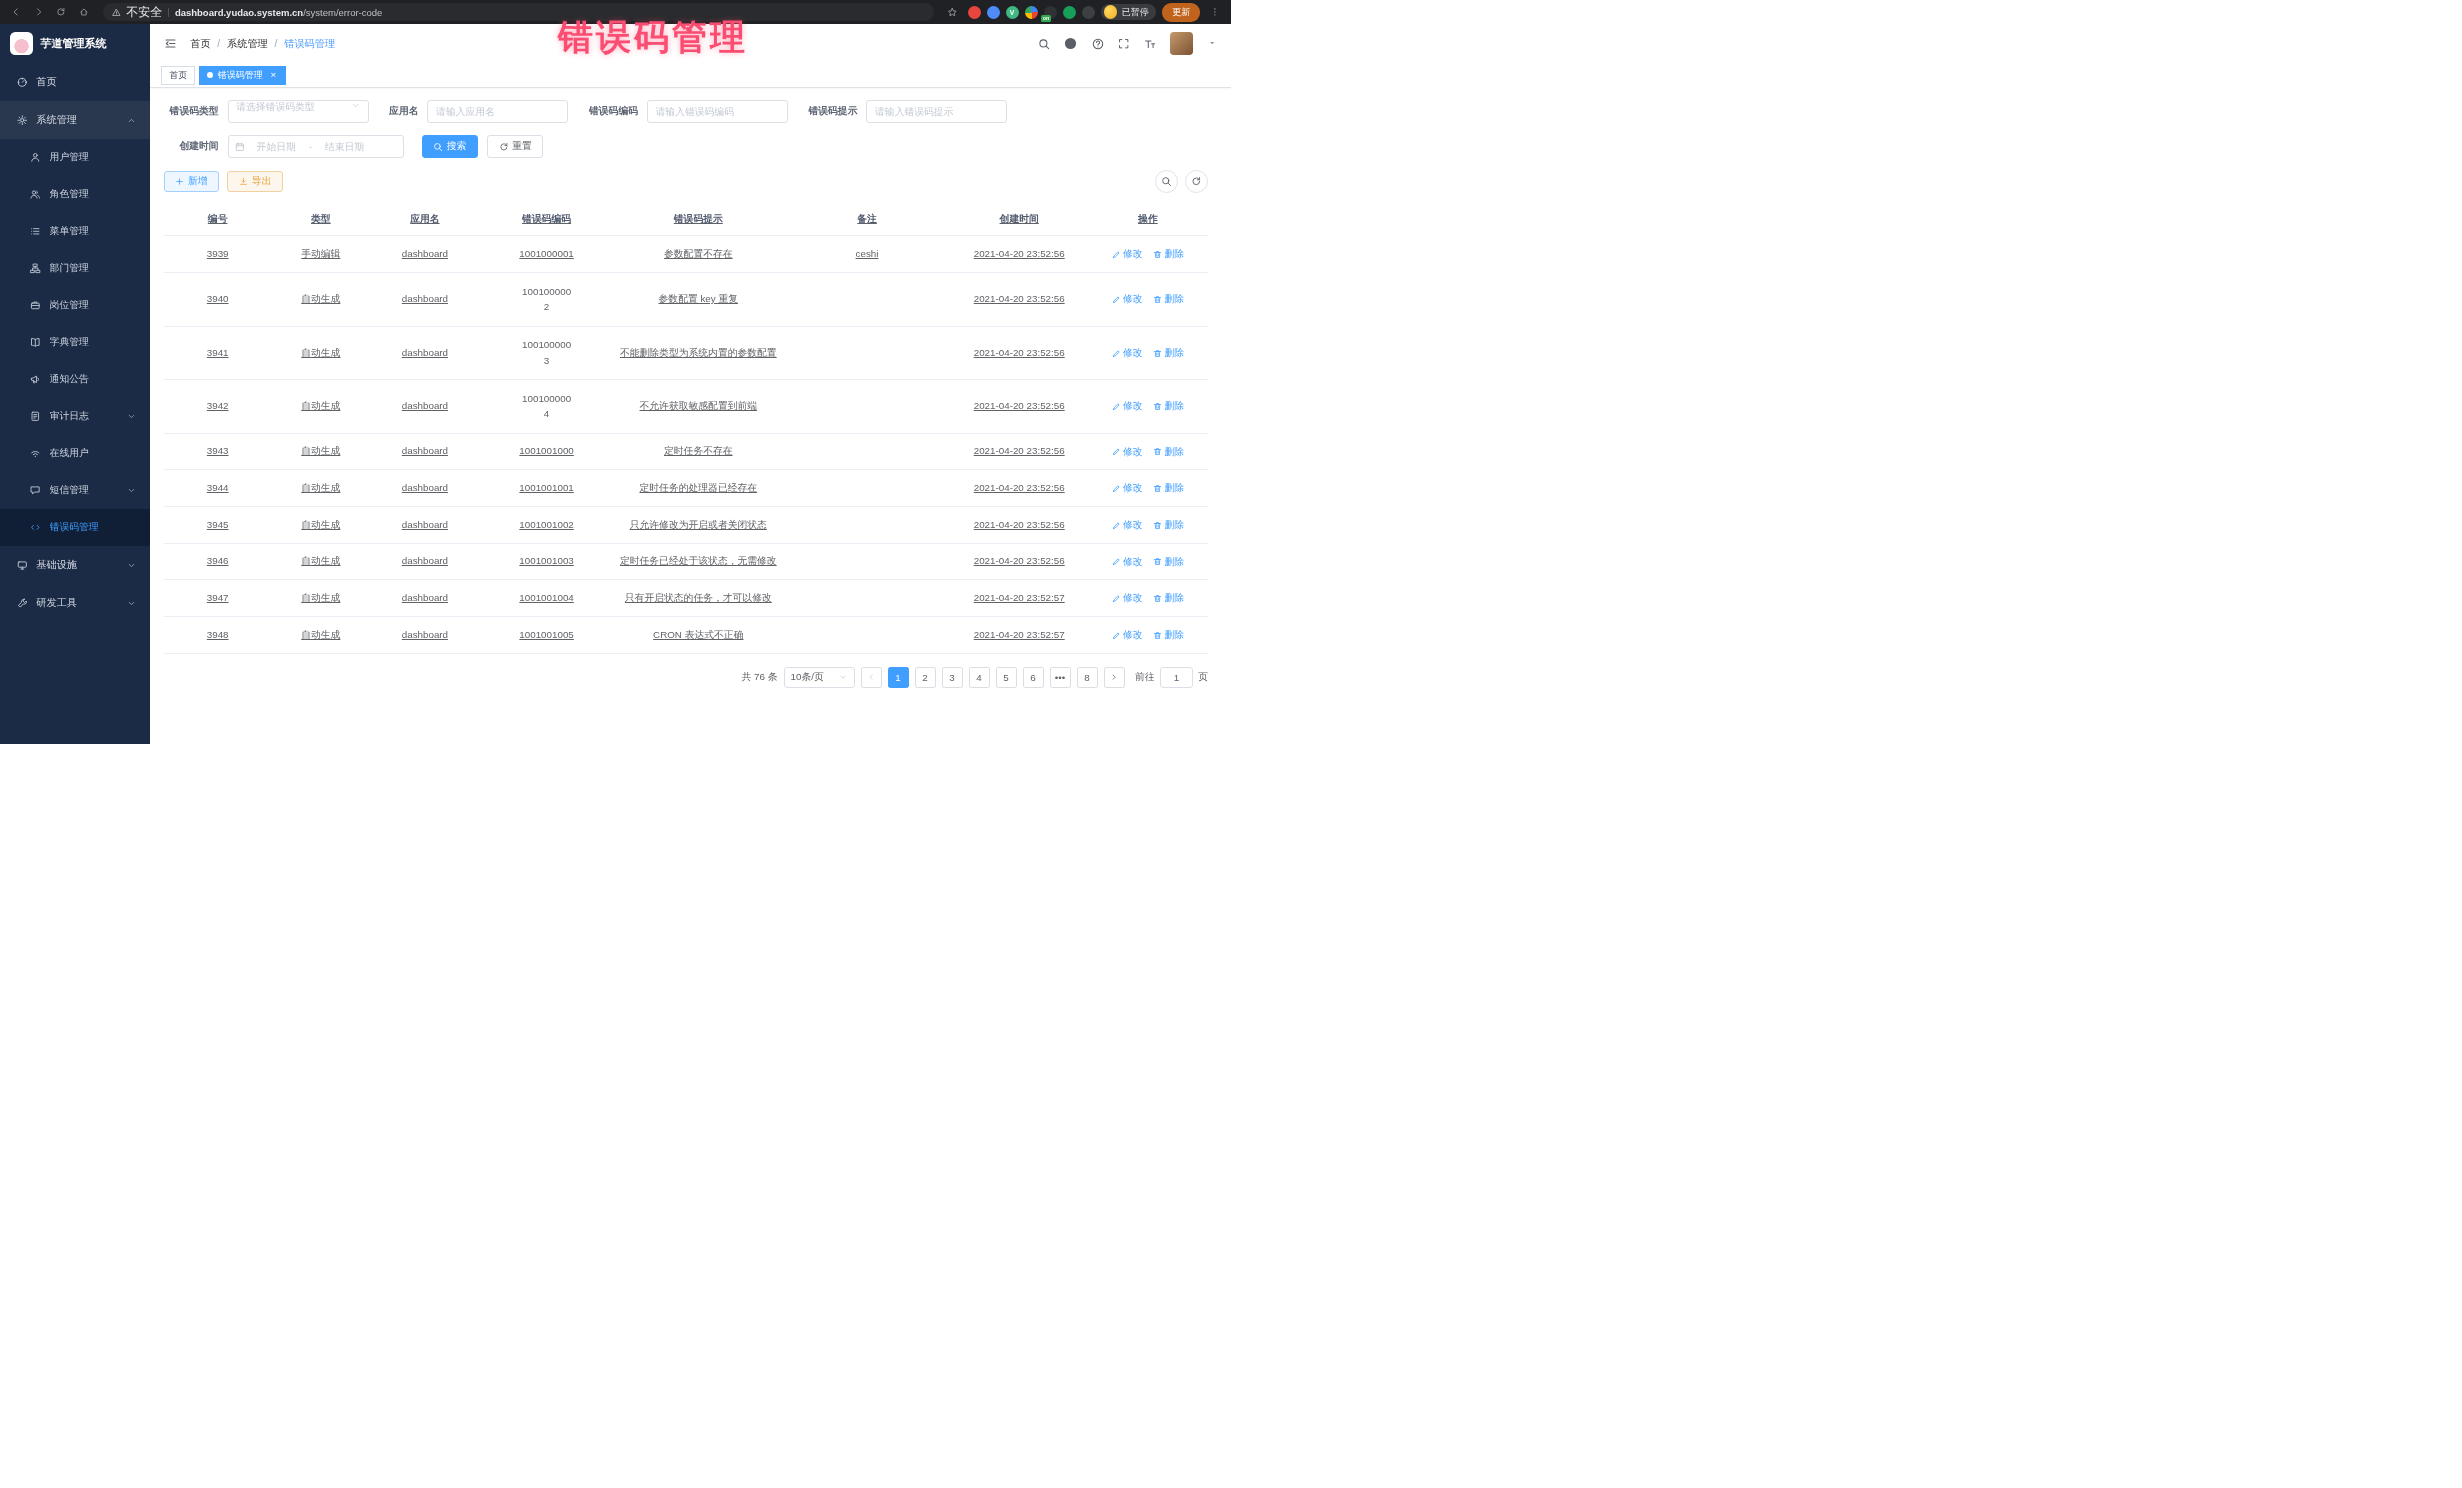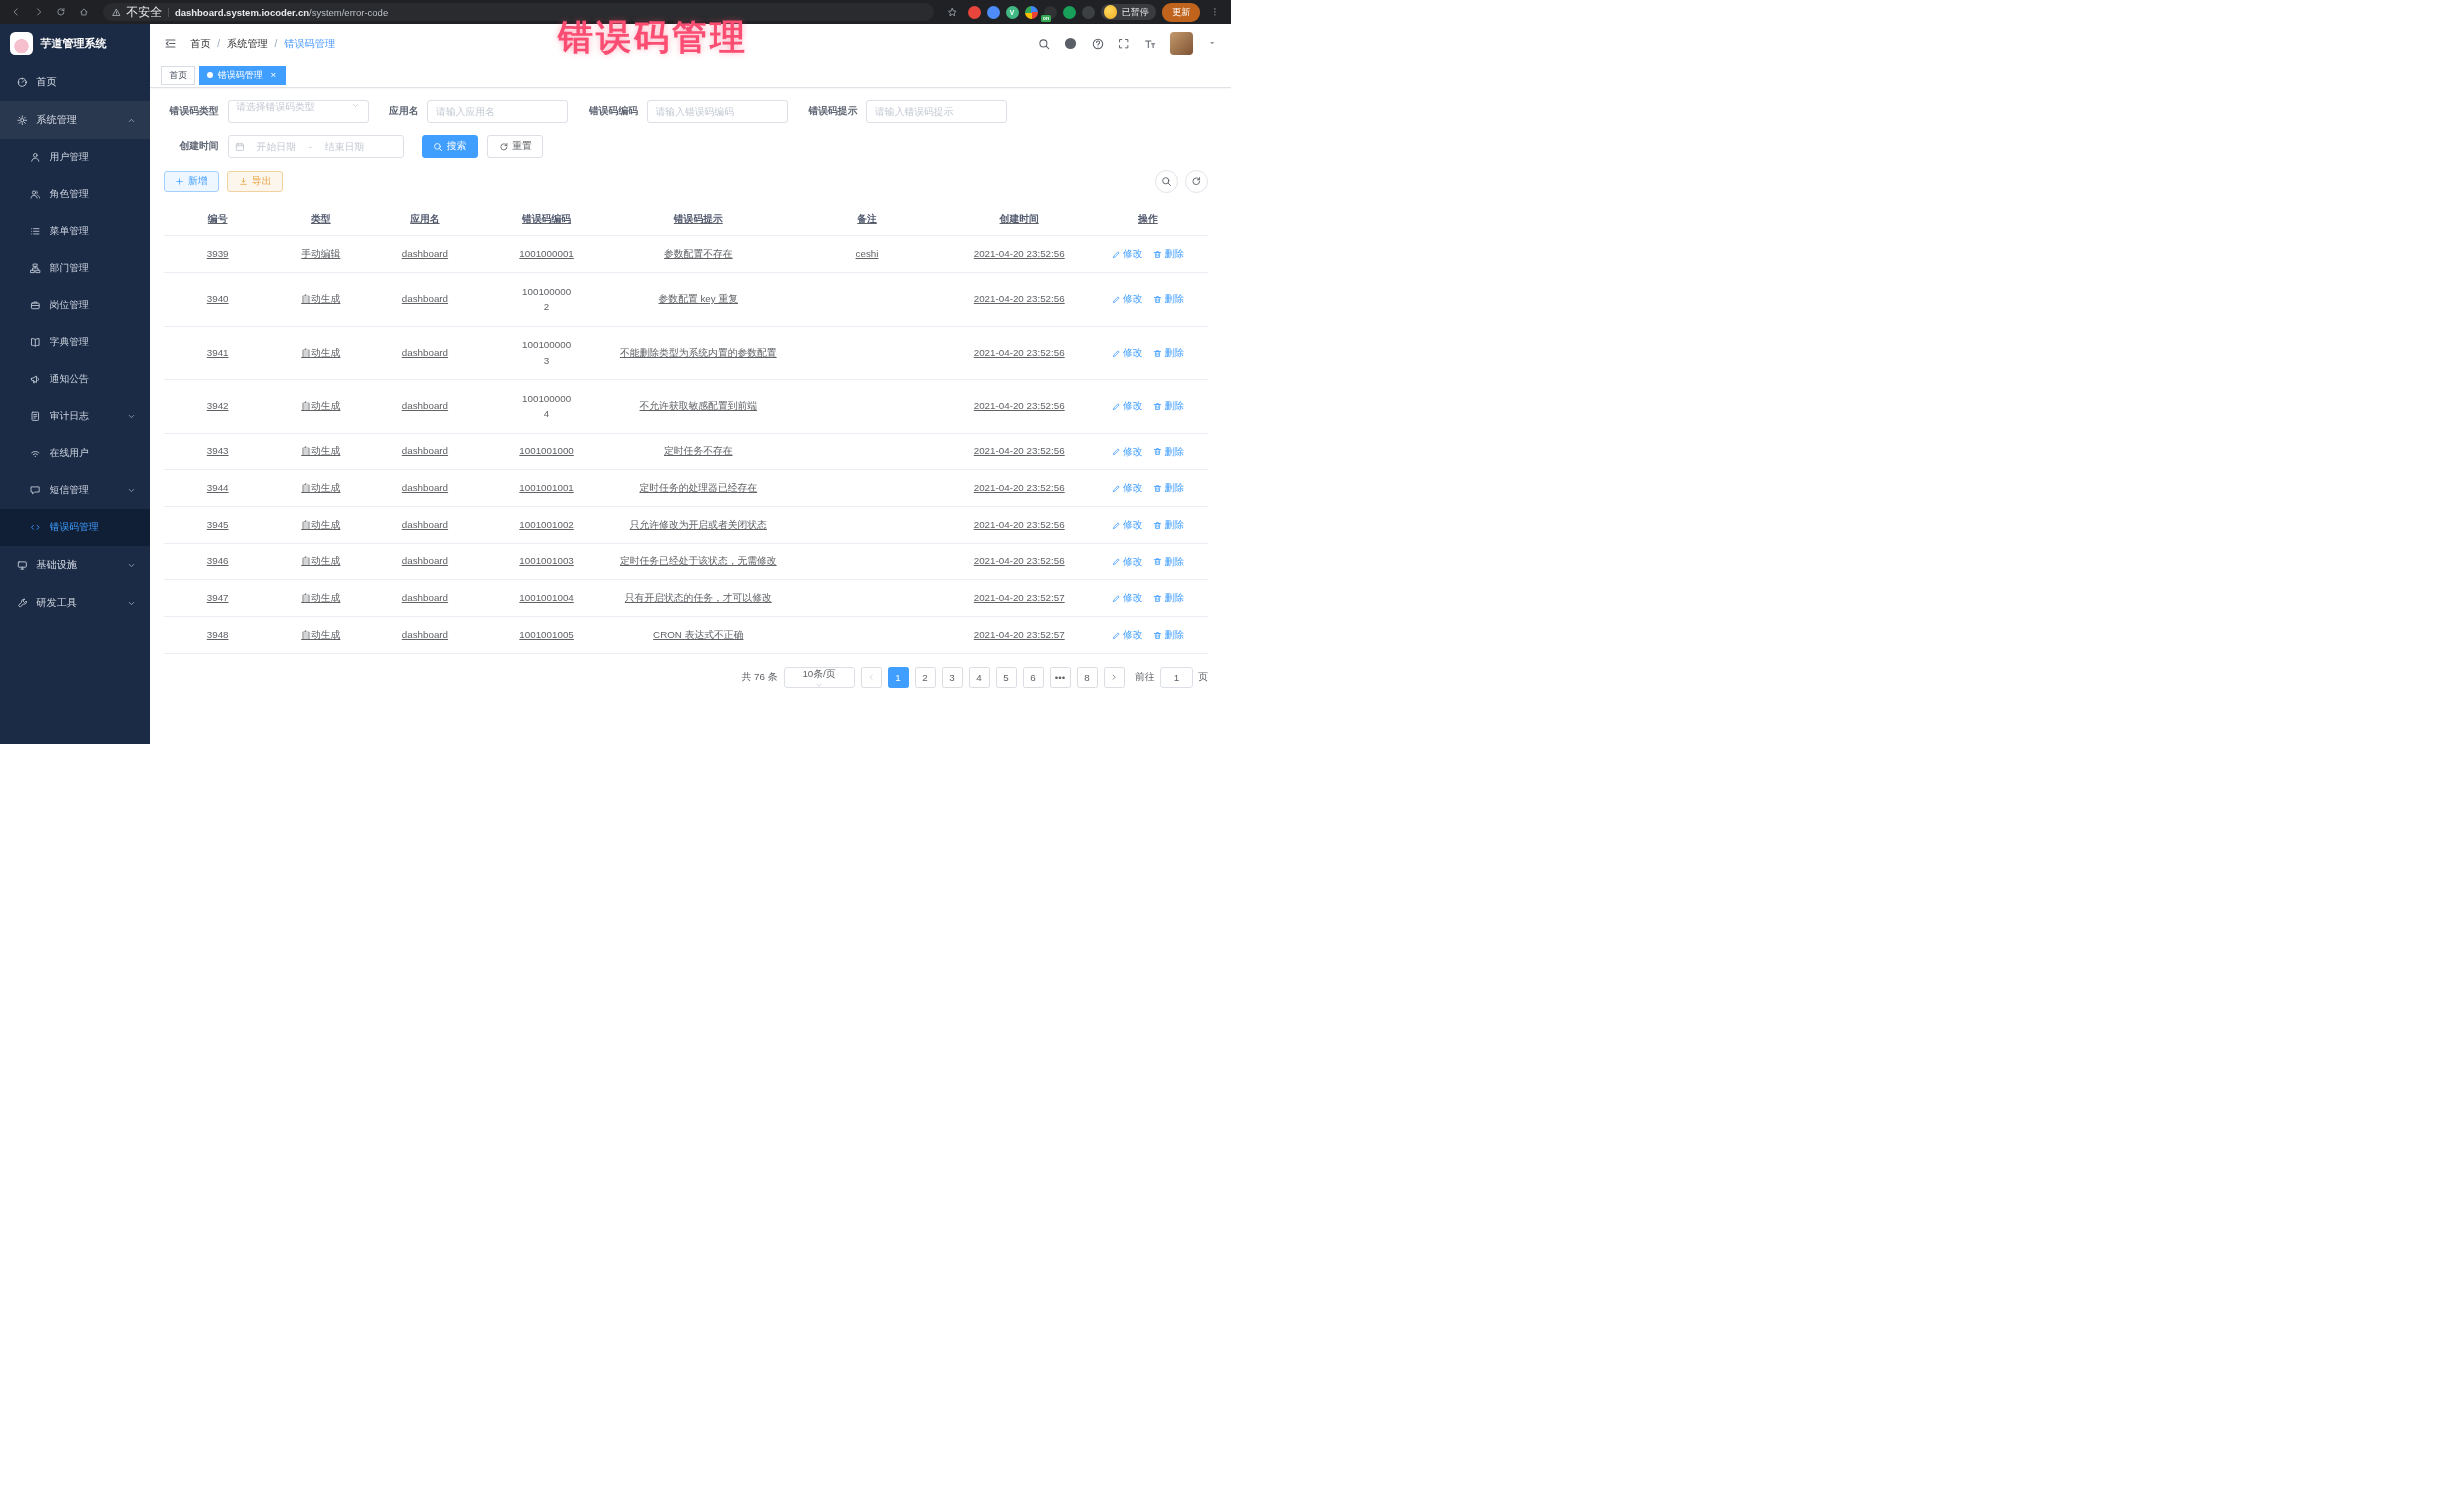--- a/index.html
+++ b/index.html
@@ -90,21 +90,21 @@
 
   
   table{width:100%;border-collapse:collapse;table-layout:fixed;margin-top:9.8px;text-decoration:underline;}
   thead th{font-weight:bold;color:#515a6e;font-size:9.8px;padding:9.8px 4.5px;border-bottom:0.8px solid #ebeef5;text-align:center;}
   tbody td{color:#606266;font-size:9.8px;padding:10.6px 4.5px;border-bottom:0.8px solid #ebeef5;text-align:center;line-height:1.45;}
   .code-wrap{display:inline-block;max-width:9.5ch;word-break:break-all;line-height:1.6;}
   td.ops a{color:#409eff;margin:0 5.3px;display:inline-flex;align-items:center;gap:2.3px;cursor:pointer;text-decoration:none;vertical-align:middle;text-align:right;}
 
   
   .pagination{display:flex;align-items:center;justify-content:flex-end;gap:6px;margin-top:13px;color:#606266;font-size:9.8px;}
-  .pg-size{width:71px;height:21px;border:0.8px solid #dcdfe6;border-radius:3px;display:flex;align-items:center;justify-content:space-between;padding:0 6px;cursor:pointer;background:#fff;flex-direction:column;}
+  .pg-size{width:71px;height:21px;border:0.8px solid #dcdfe6;border-radius:3px;display:flex;align-items:center;justify-content:space-between;padding:0 6px;cursor:pointer;background:#fff;}
   .pager{display:inline-flex;gap:6px;}
   .page-btn{min-width:21px;height:21px;border:0.8px solid #dcdde3;border-radius:2.3px;background:#fff;color:#606266;font-size:9.8px;cursor:pointer;display:inline-flex;align-items:center;justify-content:center;}
   .page-btn.active{background:#409eff;border-color:#409eff;color:#fff;}
   .page-btn.prev{color:#c0c4cc;}
   .rot-left svg{transform:rotate(90deg);}
   .rot-right svg{transform:rotate(-90deg);}
   .pg-jump{display:inline-flex;align-items:center;gap:5.3px;margin-left:4.5px;}
   .jump-input{width:33px;height:21px;border:0.8px solid #dcdfe6;border-radius:3px;text-align:center;color:#606266;}
 
   
@@ -137,21 +137,21 @@
   <div class="omnibox">
     <span class="warn-ic">
         <svg viewBox="0 0 14 14" width="9" height="9" fill="none" stroke="currentColor" stroke-width="1.2" stroke-linecap="round" stroke-linejoin="round">
           <path d="M7 2.2l5.4 9.4H1.6z"></path>
           <path d="M7 6v2.6"></path>
           <circle cx="7" cy="10" r=".6" fill="currentColor" stroke="none"></circle>
         </svg>
       </span>
     <span class="sec-label">不安全</span>
     <span class="sec-sep">|</span>
-    <span class="url"><b>dashboard.system.iocoder.cn</b><span class="path">/system/error-code</span></span>
+    <span class="url"><b>dashboard.yudao.system.cn</b><span class="path">/system/error-code</span></span>
   </div>
   <div class="browser-right">
     <span class="nav-ic">
         <svg viewBox="0 0 14 14" width="10.6" height="10.6" fill="none" stroke="currentColor" stroke-width="1.2" stroke-linecap="round" stroke-linejoin="round">
           <path d="M7 1.9l1.5 3.2 3.5.5-2.5 2.4.6 3.5L7 9.8l-3.1 1.7.6-3.5L2 5.6l3.5-.5z"></path>
         </svg>
       </span>
     <span id="ext-row" class="ext-row">
         <span class="ext" style="background:#e8453c"></span>
         <span class="ext" style="background:#4e8cf9"></span>

